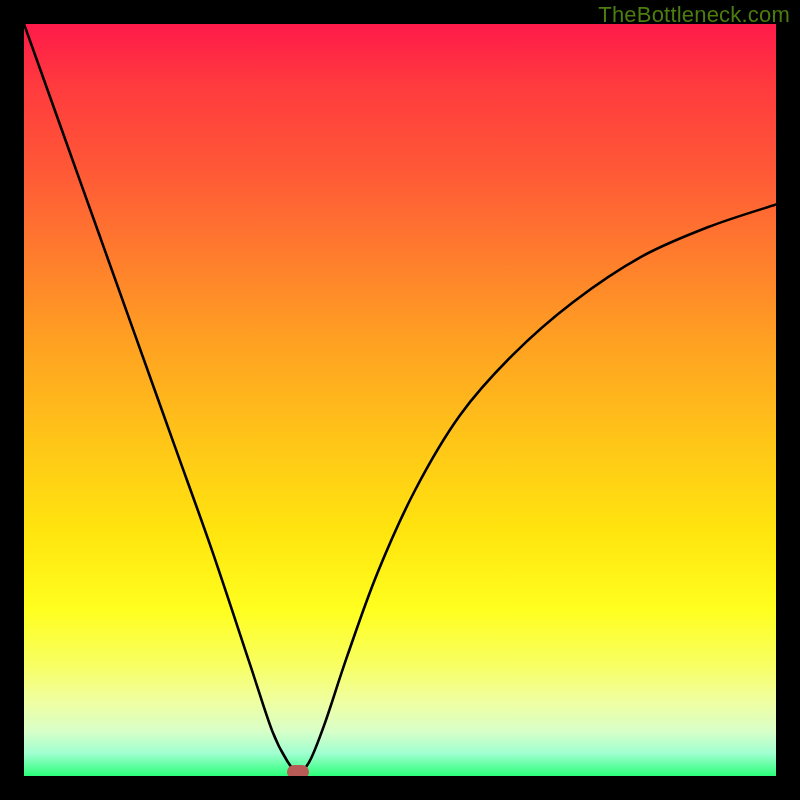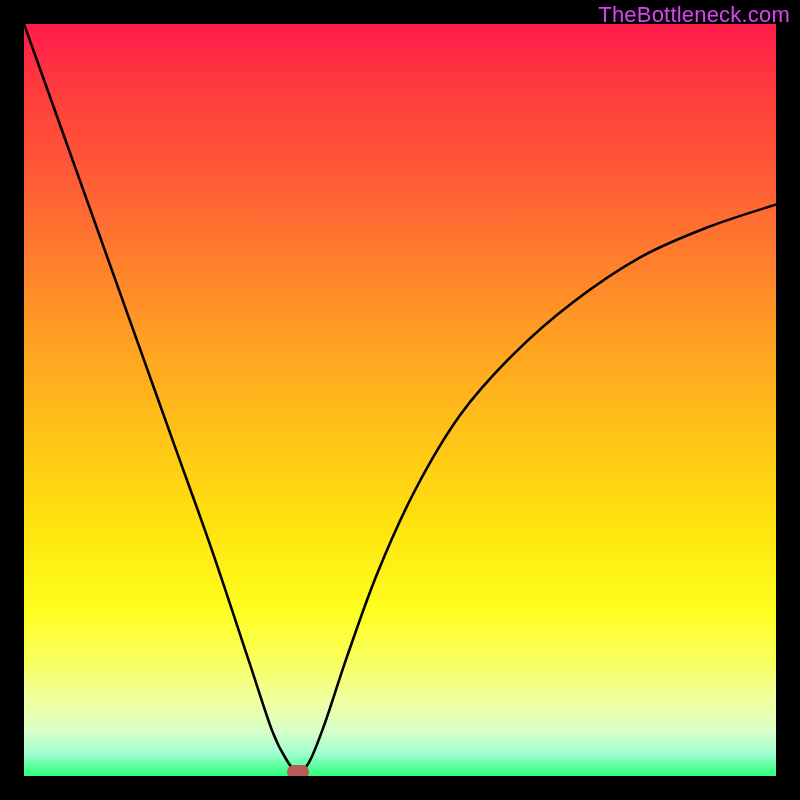--- a/index.html
+++ b/index.html
@@ -43,21 +43,21 @@
       #f0ffa0 90%,
       #d8ffc8 94%,
       #a0ffd0 97%,
       #2bff7a 100%
     );
   }
   .watermark {
     position: absolute;
     top: 2px;
     right: 10px;
-    color: #d946ef;
+    color: #4d7c0f;
     font-size: 22px;
     letter-spacing: 0.2px;
     font-weight: 500;
     user-select: none;
   }
   .curve {
     position: absolute;
     inset: 0;
     width: 100%;
     height: 100%;

